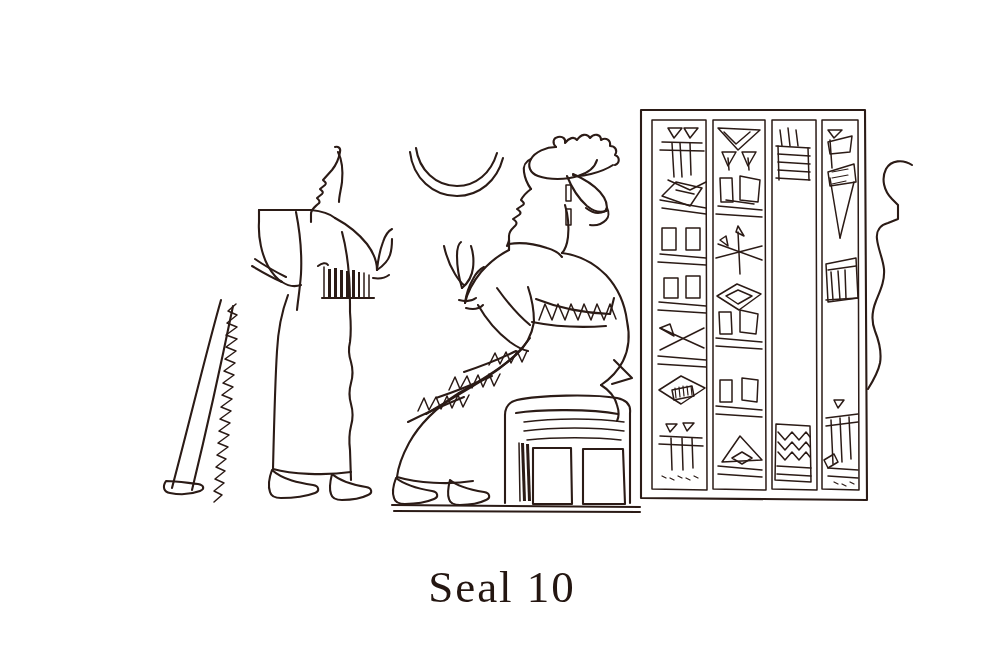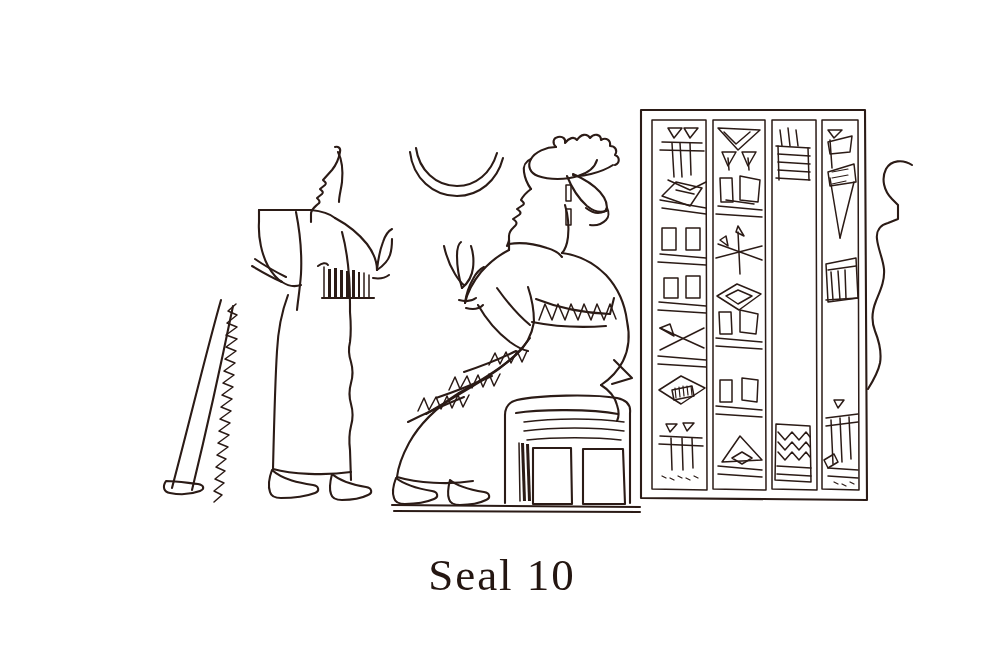--- a/index.html
+++ b/index.html
@@ -48,21 +48,21 @@
     stroke-linecap: round;
     stroke-linejoin: round;
   }
   .ink-fill {
     fill: #2b1b16;
     stroke: none;
   }
   #caption {
     position: absolute;
     left: 0;
-    top: 552px;
+    top: 564px;
     width: 1004px;
     text-align: center;
     font-family: "Liberation Serif", serif;
     font-size: 45px;
     letter-spacing: 2px;
     color: #241611;
     line-height: 1.05;
     user-select: none;
   }
 </style>

